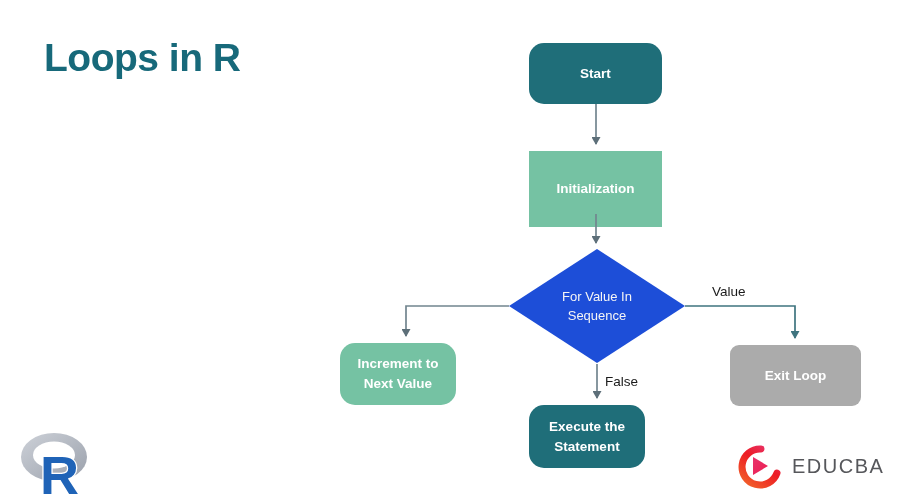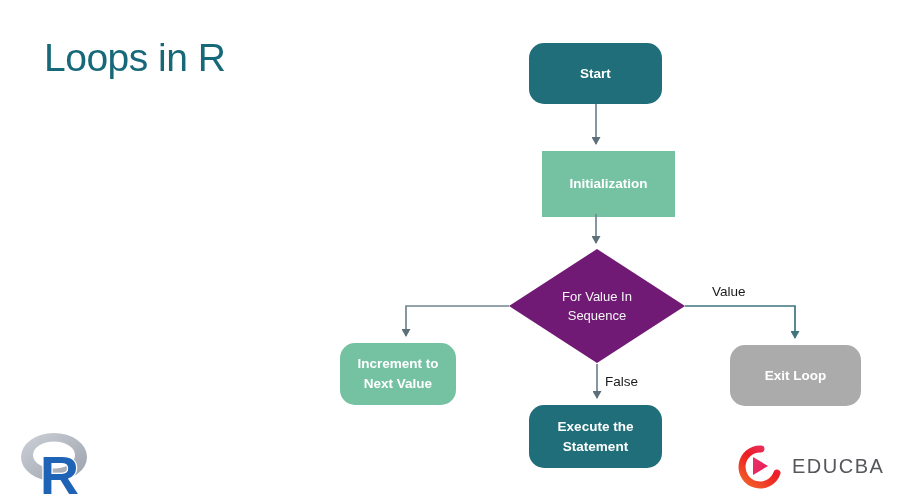--- a/index.html
+++ b/index.html
@@ -10,51 +10,51 @@
     background: #ffffff;
     overflow: hidden;
     font-family: "Liberation Sans", sans-serif;
   }
   .page-title {
     position: absolute;
     left: 44px;
     top: 36px;
     margin: 0;
     font-size: 39px;
-    font-weight: 400;
+    font-weight: 700;
     letter-spacing: -0.5px;
     color: #17697a;
     font-family: "Liberation Sans", sans-serif;
   }
   .node {
     position: absolute;
     display: flex;
     align-items: center;
     justify-content: center;
     text-align: center;
     color: #ffffff;
     font-weight: bold;
     font-size: 13.5px;
     line-height: 1.45;
     box-sizing: border-box;
   }
   .rounded { border-radius: 15px; }
   .teal  { background: #1f6e79; }
   .mint  { background: #75c2a3; }
-  .gray  { background: #ababab; }
+  .gray  { background: #ababab; border-radius: 9px; }
 
   .node-start        { left: 529px; top: 43px;  width: 133px; height: 61px; }
-  .node-init         { left: 542px; top: 151px; width: 133px; height: 66px; justify-content: center; }
+  .node-init         { left: 529px; top: 151px; width: 133px; height: 76px; justify-content: center; }
   .node-increment    { left: 340px; top: 343px; width: 116px; height: 62px; padding: 0 16px; }
   .node-exit         { left: 730px; top: 345px; width: 131px; height: 61px; }
-  .node-execute      { left: 529px; top: 405px; width: 133px; height: 63px; padding: 0 16px; }
+  .node-execute      { left: 529px; top: 405px; width: 116px; height: 63px; padding: 0 16px; }
 
   .diamond {
     left: 509px; top: 249px; width: 176px; height: 114px;
-    background: #701a75;
+    background: #1d4ed8;
     clip-path: polygon(50% 0, 100% 50%, 50% 100%, 0 50%);
     padding: 0 32px;
     font-size: 13px;
     font-weight: normal;
     color: #f5f5f5;
     line-height: 1.5;
   }
 
   .connectors {
     position: absolute;

